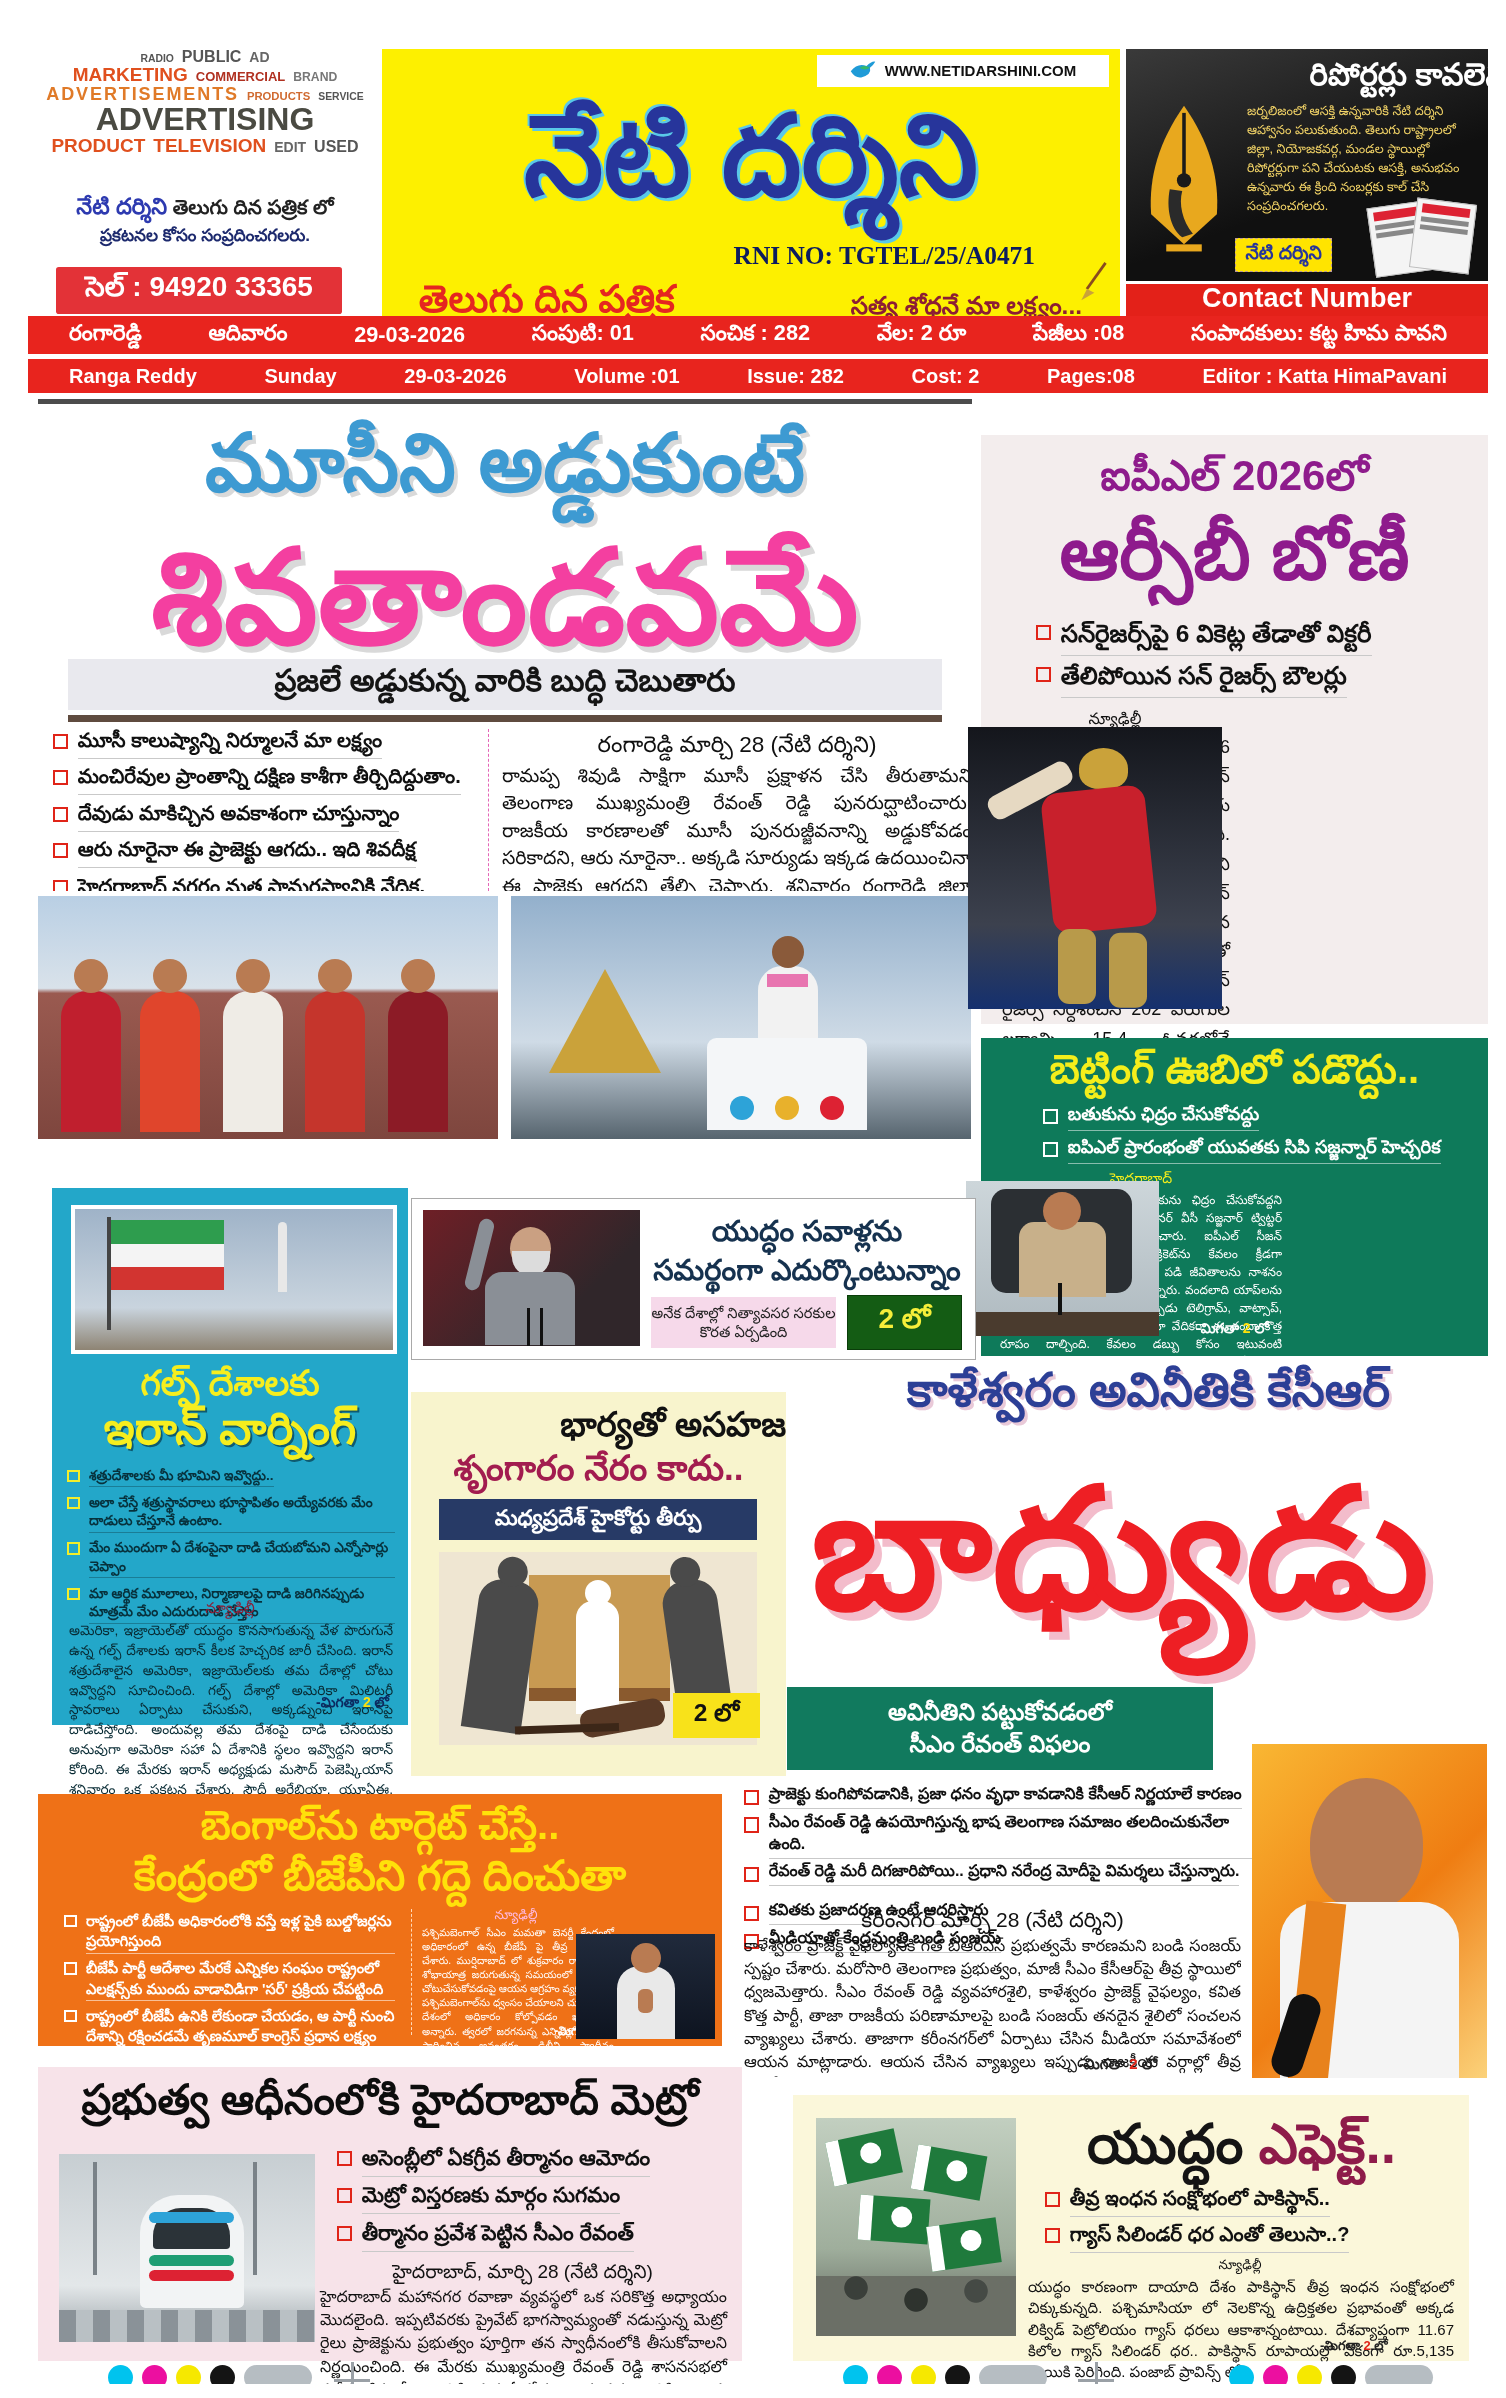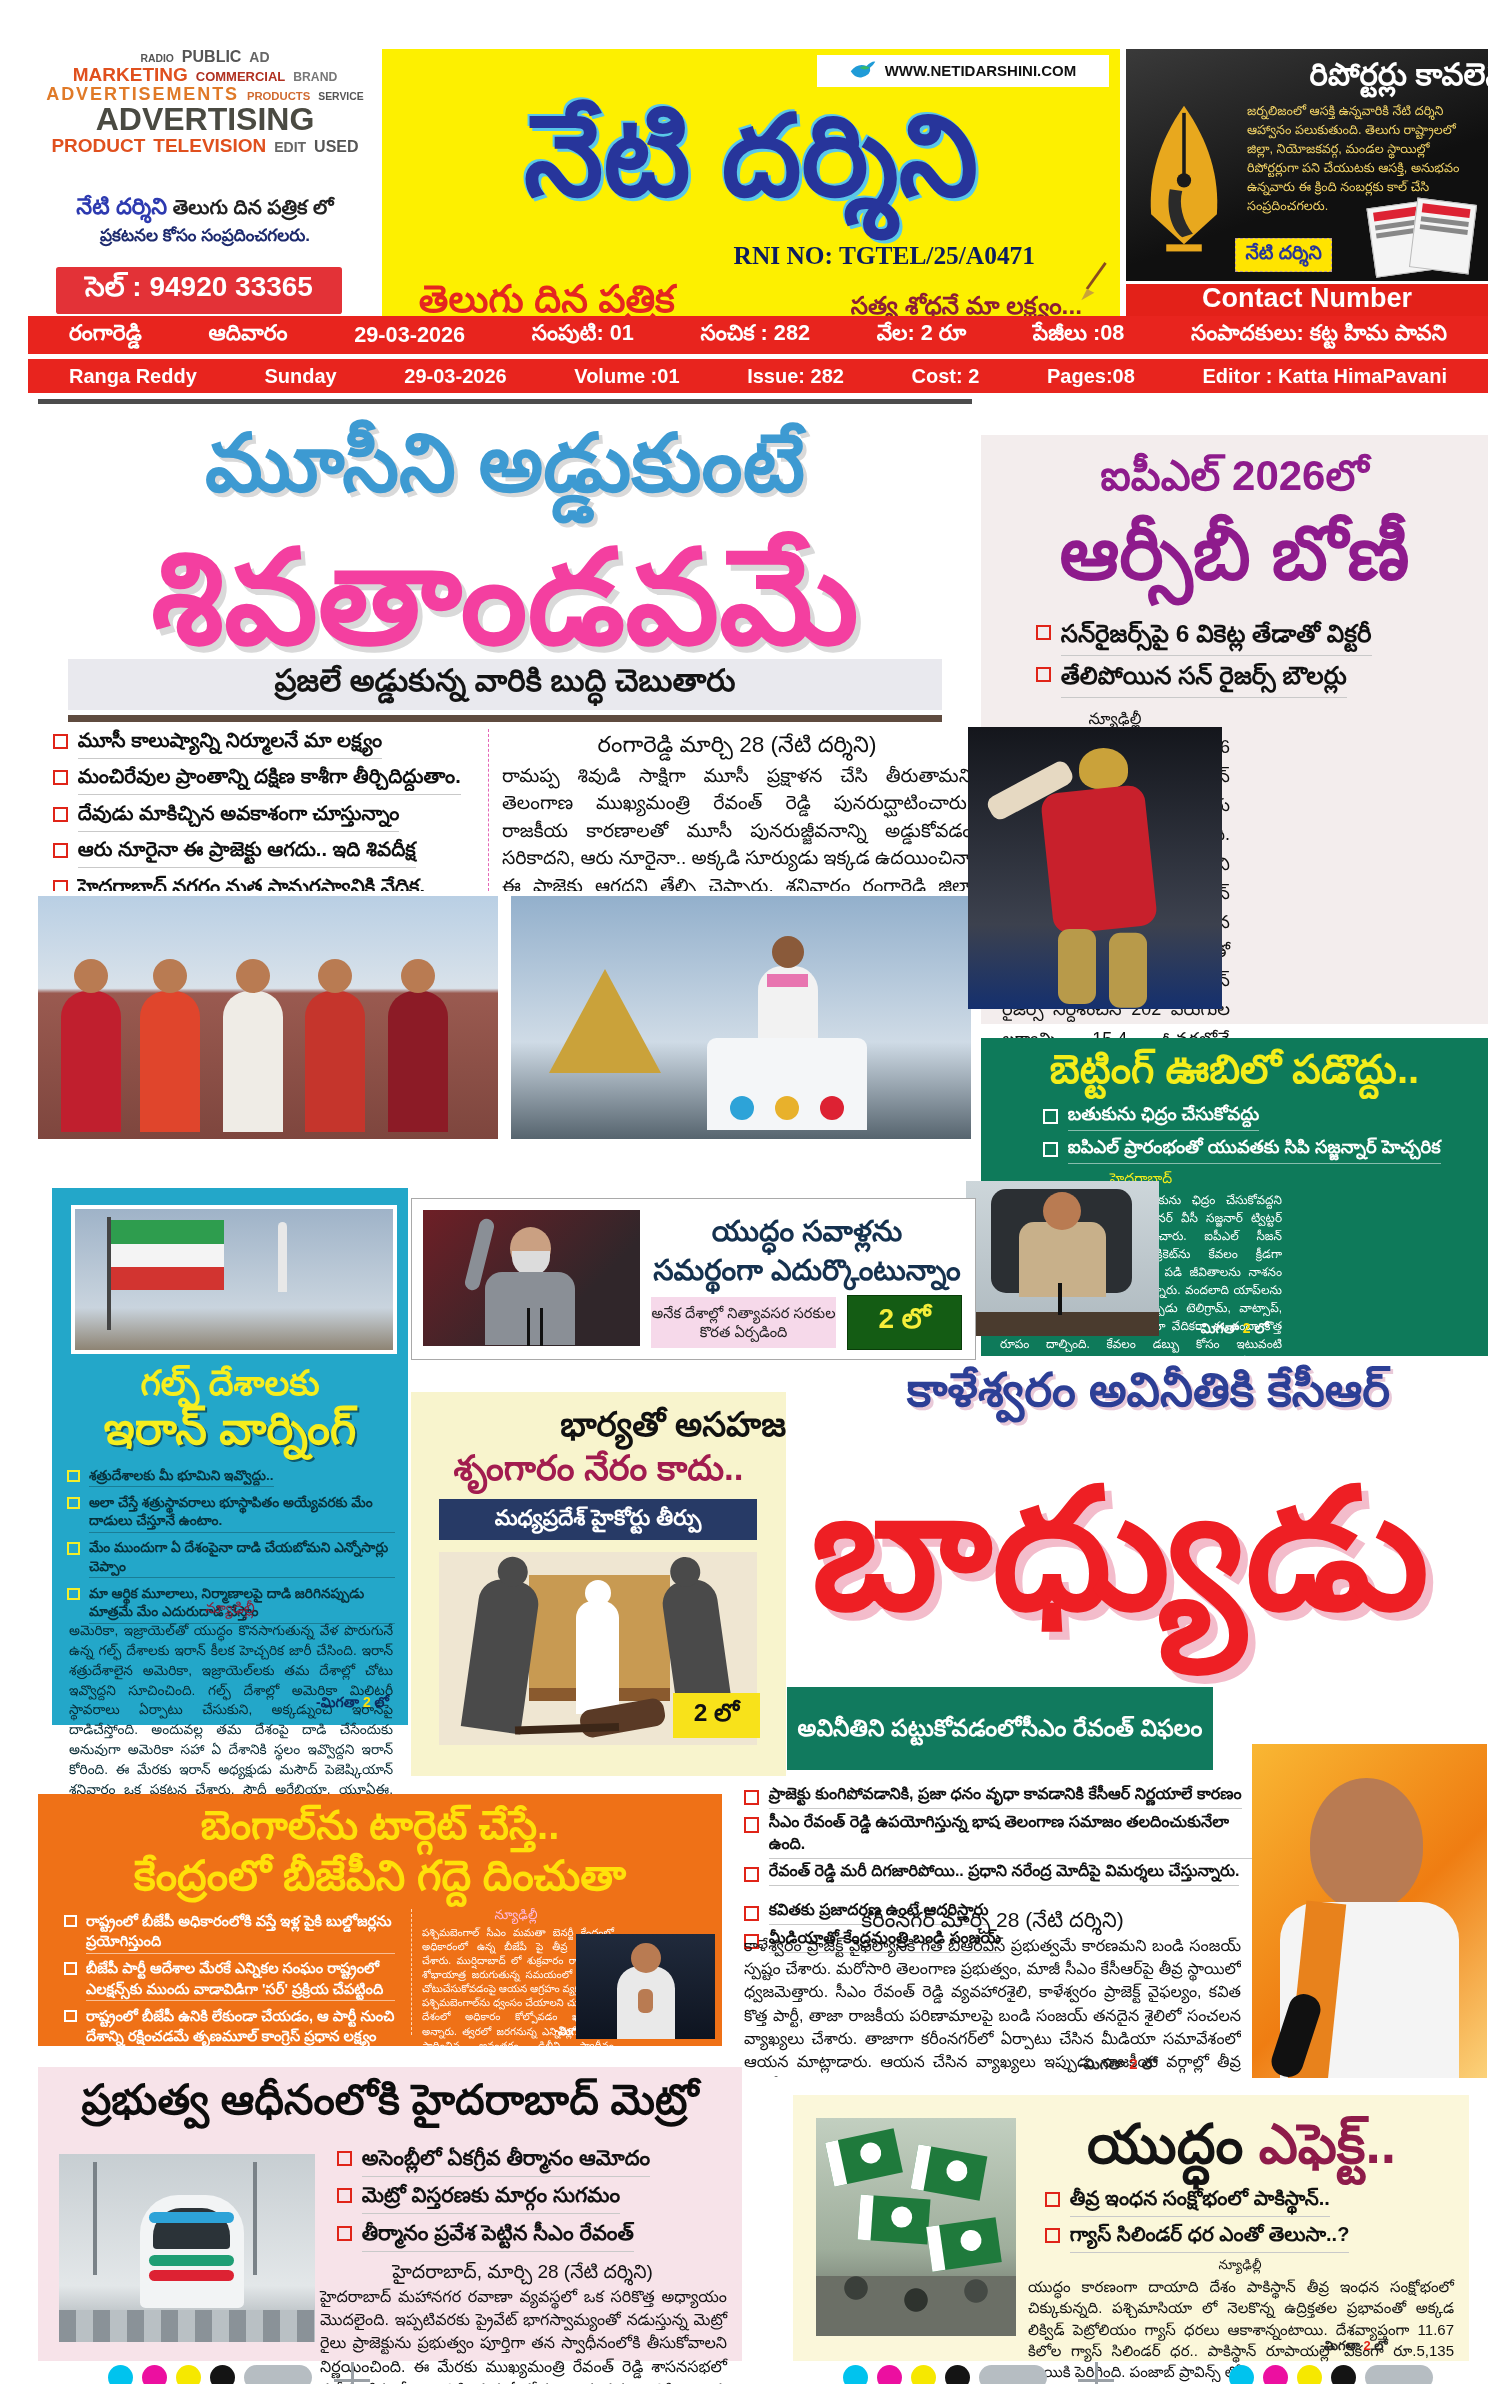--- a/index.html
+++ b/index.html
@@ -117,21 +117,21 @@
   .wifebox .band{position:absolute;left:28px;top:107px;width:318px;height:41px;background:#273a66;color:#fff;
                  font-weight:bold;font-size:21.7px;display:flex;align-items:center;justify-content:center;white-space:nowrap;}
   .wifebox .pref{position:absolute;right:26px;bottom:38px;width:87px;height:45px;background:#f8e21a;color:#111;
                  font-weight:bold;font-size:24.5px;display:flex;align-items:center;justify-content:center;z-index:3;}
 
   .kcr-kicker{left:800px;top:1362px;width:697px;text-align:center;font-weight:bold;font-size:47px;color:#2c3f96;
               white-space:nowrap;text-shadow:2.8px 2.8px 0 #e9c9d8;}
   .kcr-head{left:734px;top:1411px;width:772px;text-align:center;font-weight:bold;font-size:169px;color:#ee1f24;
             line-height:278px;white-space:nowrap;text-shadow:7.5px 7.5px 0 #f3bccb;}
   .kcr-green{left:787px;top:1687px;width:426px;height:83px;background:#117a5e;color:#fff;font-weight:bold;
-             font-size:23.5px;display:flex;flex-direction:row;align-items:center;justify-content:center;line-height:1.35;}
+             font-size:23.5px;display:flex;flex-direction:column;align-items:center;justify-content:center;line-height:1.35;}
   .kcr-bullets{left:744px;top:1785px;width:516px;font-size:16px;font-weight:bold;}
   .kcr-date{left:744px;top:1908px;width:497px;font-size:21px;}
   .kcr-body{left:744px;top:1934px;width:497px;height:143px;font-size:16px;line-height:1.45;text-align:justify;overflow:hidden;}
   .kcr-more{left:1079px;top:2055px;font-size:15px;}
 
   .bengal{left:38px;top:1794px;width:684px;height:252px;background:#ef7117;color:#fff;}
   .bengal .h1{position:absolute;left:0;top:9.4px;width:100%;text-align:center;color:#ffe10a;font-weight:bold;font-size:40px;white-space:nowrap;}
   .bengal .h2{position:absolute;left:0;top:58px;width:100%;text-align:center;color:#ffe10a;font-weight:bold;font-size:42px;white-space:nowrap;}
   .bengal .bl{position:absolute;left:26px;top:117px;width:331px;font-size:14.6px;font-weight:bold;line-height:1.4;}
   .bengal .bl .sq{width:8.5px;height:8.5px;border-width:2.8px;border-color:#fff;margin-top:3.8px;}

